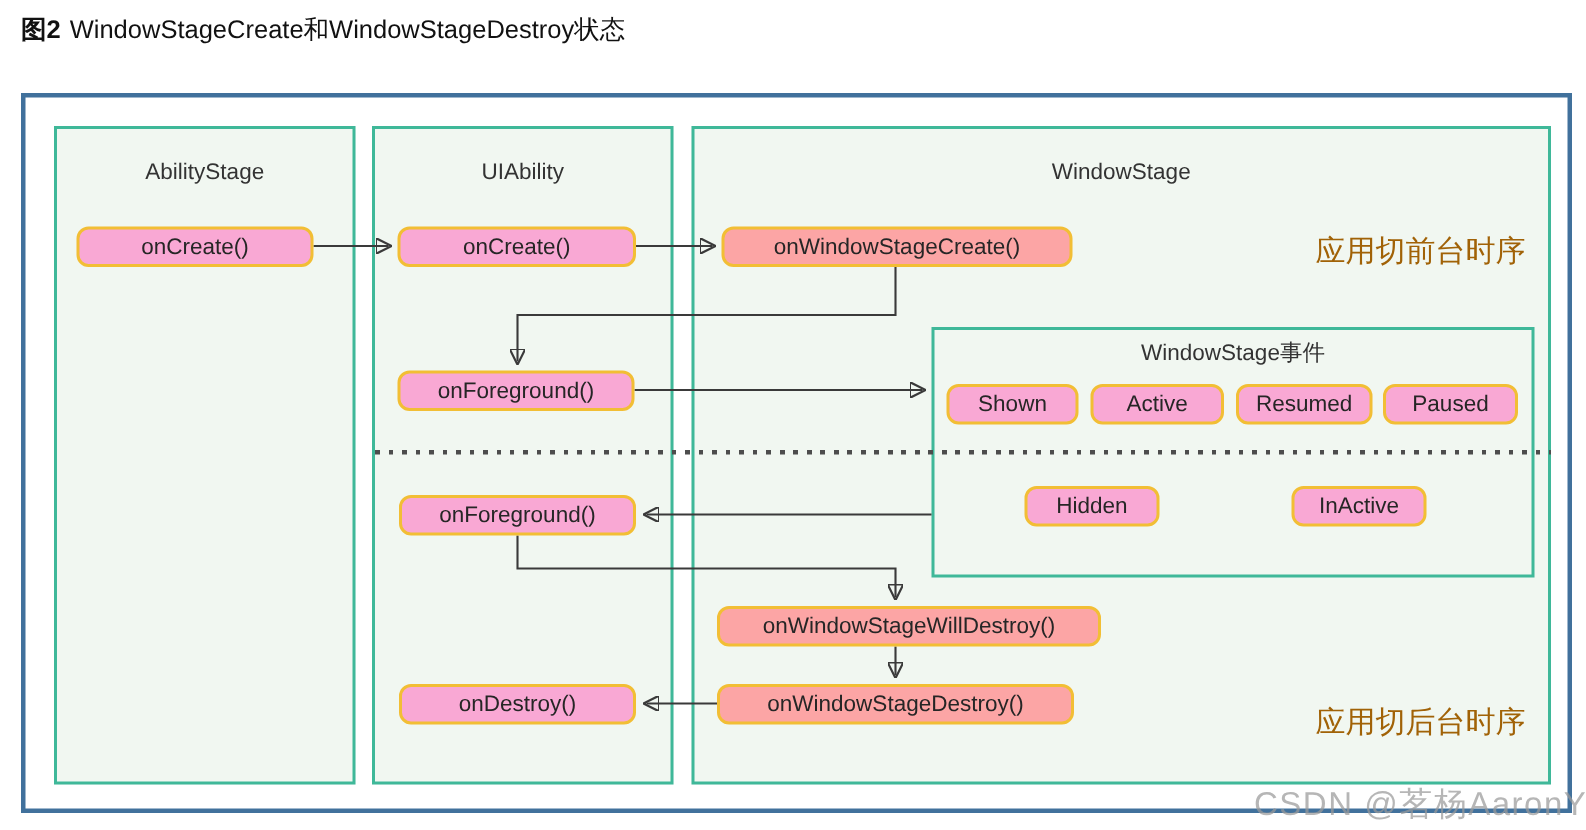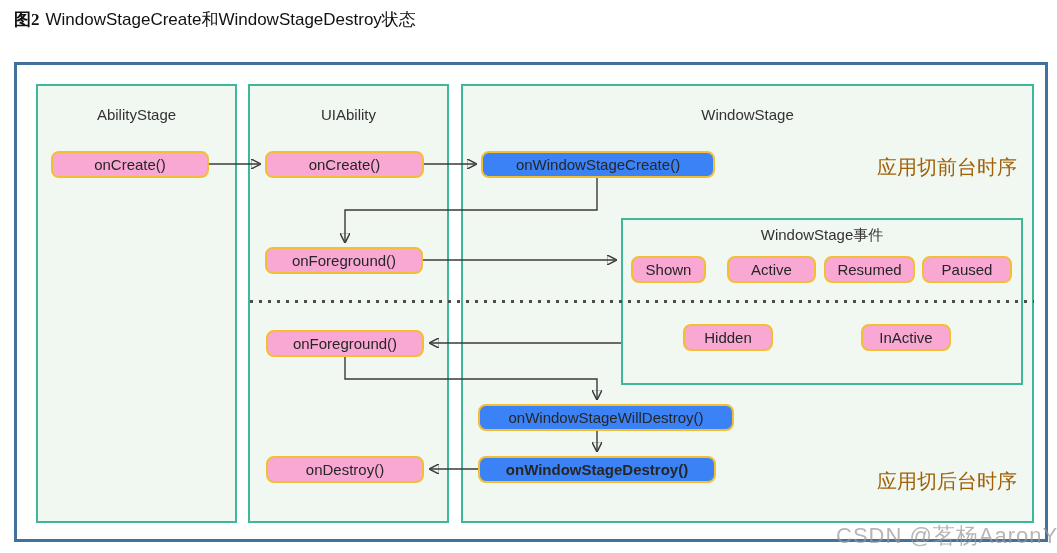--- a/index.html
+++ b/index.html
@@ -4,21 +4,21 @@
 <style>
   html,body{margin:0;padding:0;background:#ffffff;}
   .page{
     position:relative;width:1057px;height:553px;background:#ffffff;
     font-family:"Liberation Sans","DejaVu Sans",sans-serif;color:#262626;
     overflow:hidden;
   }
   .figure-title{
     position:absolute;left:14px;top:8px;font-size:17px;color:#111;white-space:nowrap;
   }
-  .figure-title .num{font-weight:700;margin-right:6px;font-family:Liberation Serif, serif;}
+  .figure-title .num{font-weight:700;margin-right:6px;}
   .frame{
     position:absolute;left:14px;top:62px;width:1034px;height:480px;
     border:3px solid #41719C;box-sizing:border-box;background:#ffffff;
   }
   .lane{
     position:absolute;top:84px;height:439px;box-sizing:border-box;
     border:2px solid #3FB899;background:#F1F7F1;z-index:1;
   }
   .lane1{left:36px;width:201px;}
   .lane2{left:248px;width:201px;}
@@ -36,21 +36,21 @@
   .event-group-title{
     position:absolute;left:621px;top:226px;width:402px;text-align:center;
     font-size:15px;color:#333;z-index:3;
   }
   .node{
     position:absolute;height:27px;box-sizing:border-box;z-index:6;
     border:2px solid #F2BE35;border-radius:8px;background:#f9a8d4;
     display:flex;align-items:center;justify-content:center;
     font-size:15px;color:#262626;white-space:nowrap;
   }
-  .node.hl{background:#3b82f6;}
+  .node.hl{background:#fca5a5;}
   .dotted-line{
     position:absolute;left:250px;top:300px;width:784px;height:3px;z-index:4;
     background-image:repeating-linear-gradient(90deg,#4d4d4d 0,#4d4d4d 3px,transparent 3px,transparent 9px);
   }
   .annotation{
     position:absolute;right:40px;font-size:20px;color:#a16207;white-space:nowrap;z-index:3;
   }
   .annotation.fg{top:154px;}
   .annotation.bg{top:468px;}
   .connectors{position:absolute;left:0;top:0;width:1057px;height:553px;z-index:5;pointer-events:none;}
@@ -99,24 +99,24 @@
     <path d="M597 431 V450" marker-end="url(#arrow)"></path>
     <path d="M478 469 H431" marker-end="url(#arrow)"></path>
   </svg>
 
   <div class="node" style="left:51px;top:151px;width:158px;">onCreate()</div>
   <div class="node" style="left:265px;top:151px;width:159px;">onCreate()</div>
   <div class="node hl" style="left:481px;top:151px;width:234px;">onWindowStageCreate()</div>
   <div class="node" style="left:265px;top:247px;width:158px;">onForeground()</div>
   <div class="node" style="left:266px;top:330px;width:158px;">onForeground()</div>
   <div class="node hl" style="left:478px;top:404px;width:256px;">onWindowStageWillDestroy()</div>
-  <div class="node hl" style="left:478px;top:456px;width:238px;font-weight:bold;">onWindowStageDestroy()</div>
+  <div class="node hl" style="left:478px;top:456px;width:238px;">onWindowStageDestroy()</div>
   <div class="node" style="left:266px;top:456px;width:158px;">onDestroy()</div>
 
-  <div class="node" style="left:631px;top:256px;width:75px;">Shown</div>
+  <div class="node" style="left:631px;top:256px;width:88px;">Shown</div>
   <div class="node" style="left:727px;top:256px;width:89px;">Active</div>
   <div class="node" style="left:824px;top:256px;width:91px;">Resumed</div>
   <div class="node" style="left:922px;top:256px;width:90px;">Paused</div>
 
   <div class="node" style="left:683px;top:324px;width:90px;">Hidden</div>
   <div class="node" style="left:861px;top:324px;width:90px;">InActive</div>
 
   <div class="annotation fg">应用切前台时序</div>
   <div class="annotation bg">应用切后台时序</div>
 

